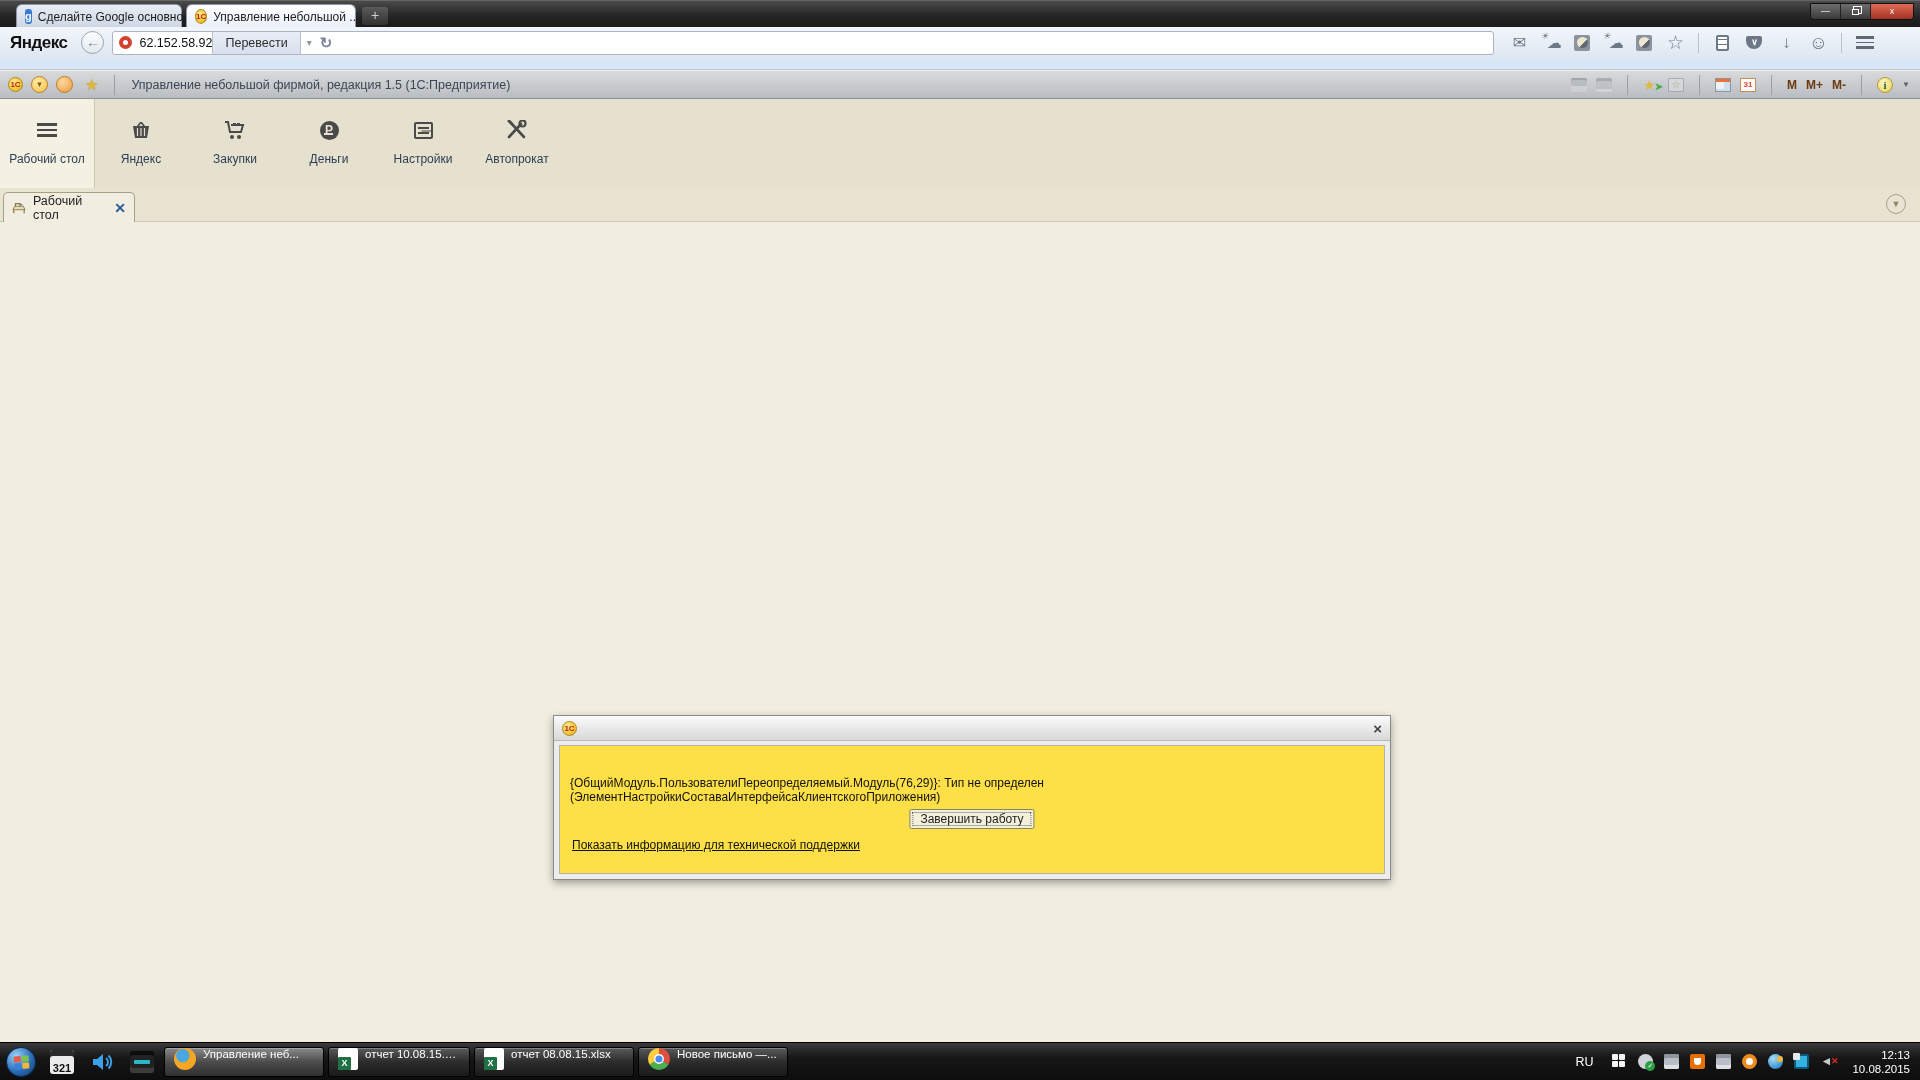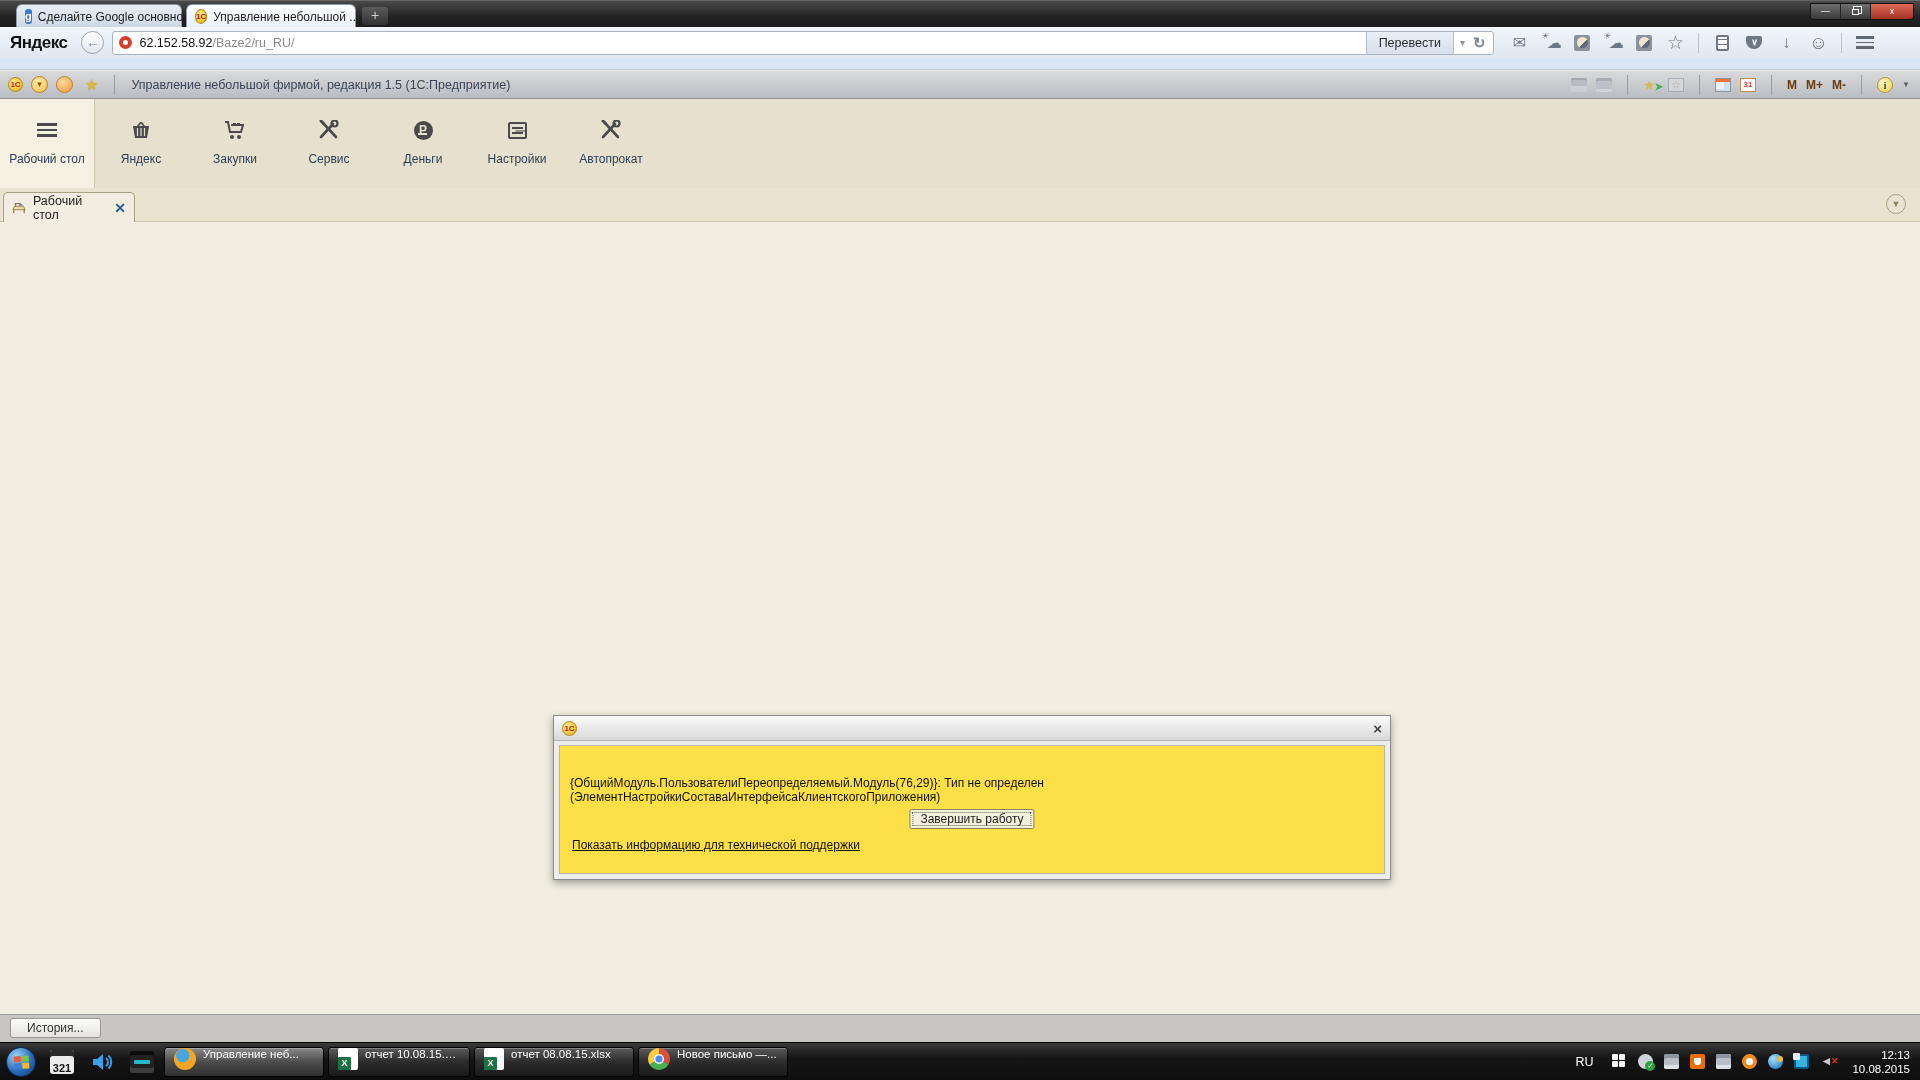--- a/index.html
+++ b/index.html
@@ -230,21 +230,20 @@
       <div class="winbtn close">x</div>
     </div>
   </div>
 
   <div id="navbar">
     <span id="brand">Яндекс</span>
     <div id="backbtn">←</div>
     <div id="urlfield">
       <span class="url-favicon"></span>
       <span class="url-domain">62.152.58.92</span>
-      <span class="url-path">/Baze2/ru_RU/</span>
       <div id="translate-btn">Перевести</div>
       <span class="smallarrow">▾</span>
       <span class="reload">↻</span>
     </div>
     <div id="navicons">
       <span class="navico">✉</span>
       <span class="navico weather">
           <i class="sun">☀</i>
           <i class="cloud">☁</i>
         </span>
@@ -326,31 +325,20 @@
             <rect x="9" y="2" width="3" height="3" fill="#4a4a4a"></rect>
             <rect x="13" y="2" width="3" height="3" fill="#4a4a4a"></rect>
             <circle cx="8" cy="16" r="2" fill="#4a4a4a"></circle>
             <circle cx="15" cy="16" r="2" fill="#4a4a4a"></circle>
           </svg>
       </span>
       <span class="sec-label">Закупки</span>
     </div>
     <div class="section">
       <span class="sec-icon">
-        <svg width="22" height="20" viewBox="0 0 22 20">
-            <path d="M3 17 15 4" stroke="#4a4a4a" stroke-width="2.6" stroke-linecap="round"></path>
-            <circle cx="16.5" cy="3.5" r="3" fill="none" stroke="#4a4a4a" stroke-width="2.2"></circle>
-            <path d="M5 3l13 14" stroke="#4a4a4a" stroke-width="2.6" stroke-linecap="round"></path>
-            <path d="M3 1l2 2" stroke="#4a4a4a" stroke-width="3" stroke-linecap="round"></path>
-          </svg>
-      </span>
-      <span class="sec-label">Сервис</span>
-    </div>
-    <div class="section">
-      <span class="sec-icon">
           <span class="rubleico">Р</span>
         </span>
       <span class="sec-label">Деньги</span>
     </div>
     <div class="section">
       <span class="sec-icon">
           <span class="slidersico"></span>
         </span>
       <span class="sec-label">Настройки</span>
     </div>
@@ -387,23 +375,20 @@
         <span id="dialog-close">×</span>
       </div>
       <div id="dialog-body">
         <div id="dialog-message">{ОбщийМодуль.ПользователиПереопределяемый.Модуль(76,29)}: Тип не определен (ЭлементНастройкиСоставаИнтерфейсаКлиентскогоПриложения)</div>
         <div id="dialog-btn">Завершить работу</div>
         <a id="dialog-link">Показать информацию для технической поддержки</a>
       </div>
     </div>
   </div>
 
-  <div id="statusbar">
-    <div id="historybtn">История...</div>
-  </div>
 
   <div id="taskbar">
     <div id="startorb">
       <div id="orb">
         <span style="background:#e45b4c"></span>
           <span style="background:#7cc24e"></span>
         <span style="background:#3c7fd6"></span>
           <span style="background:#f0b93c"></span>
       </div>
     </div>

